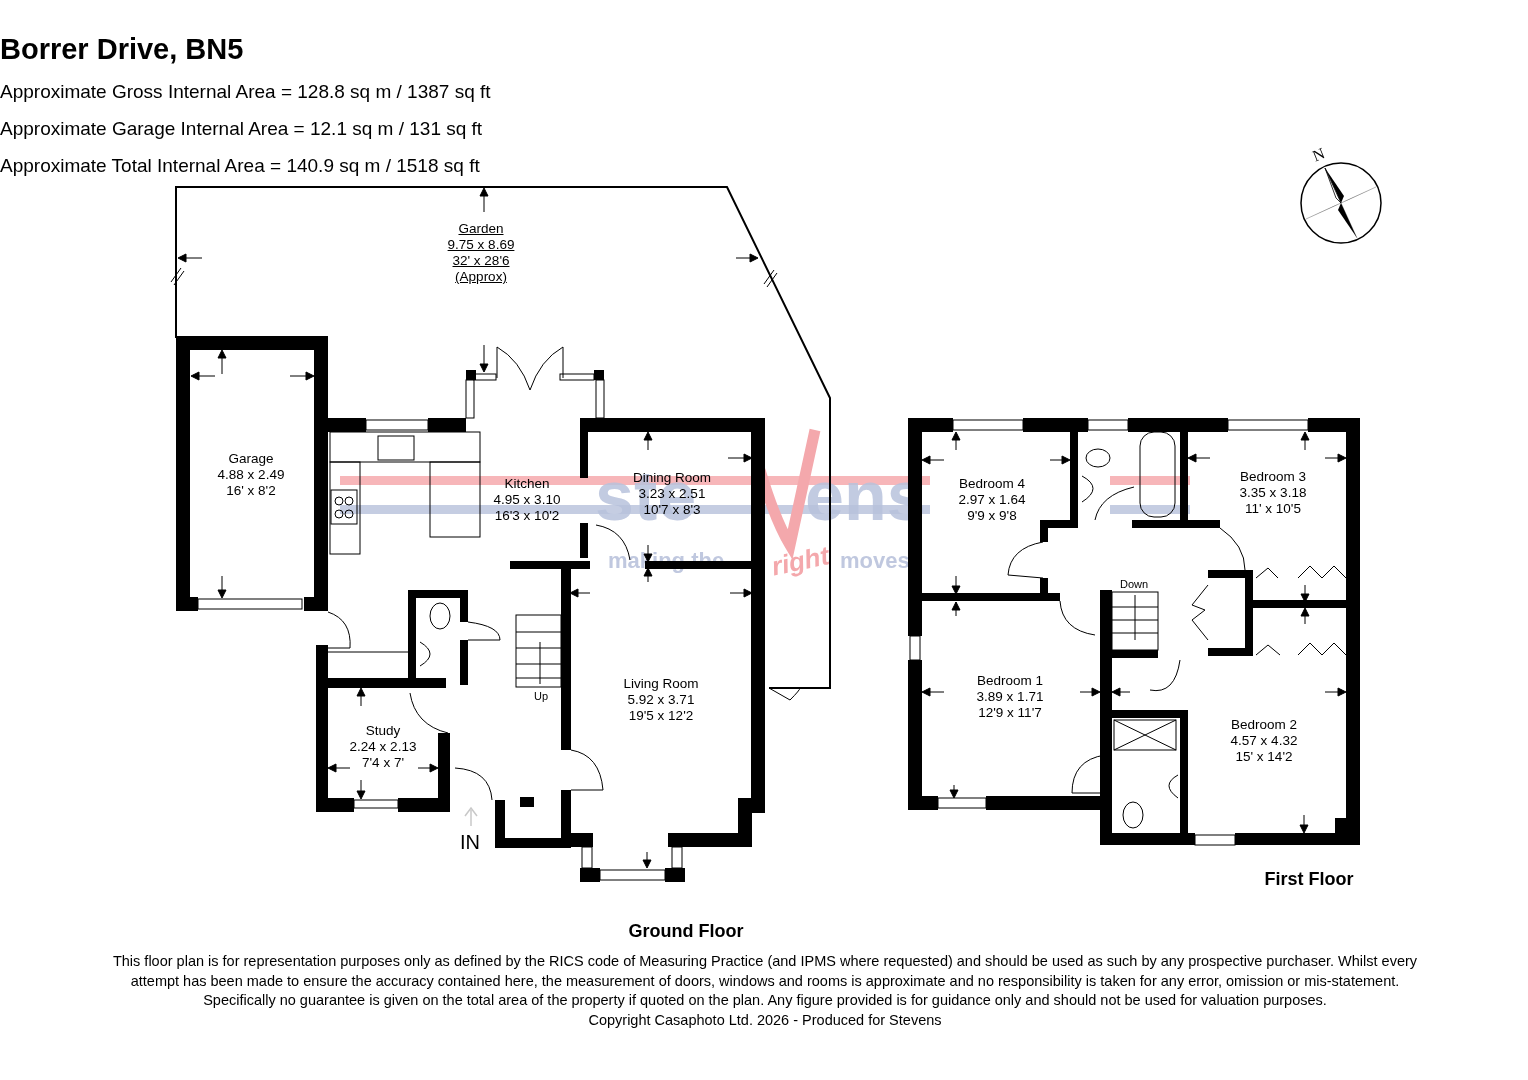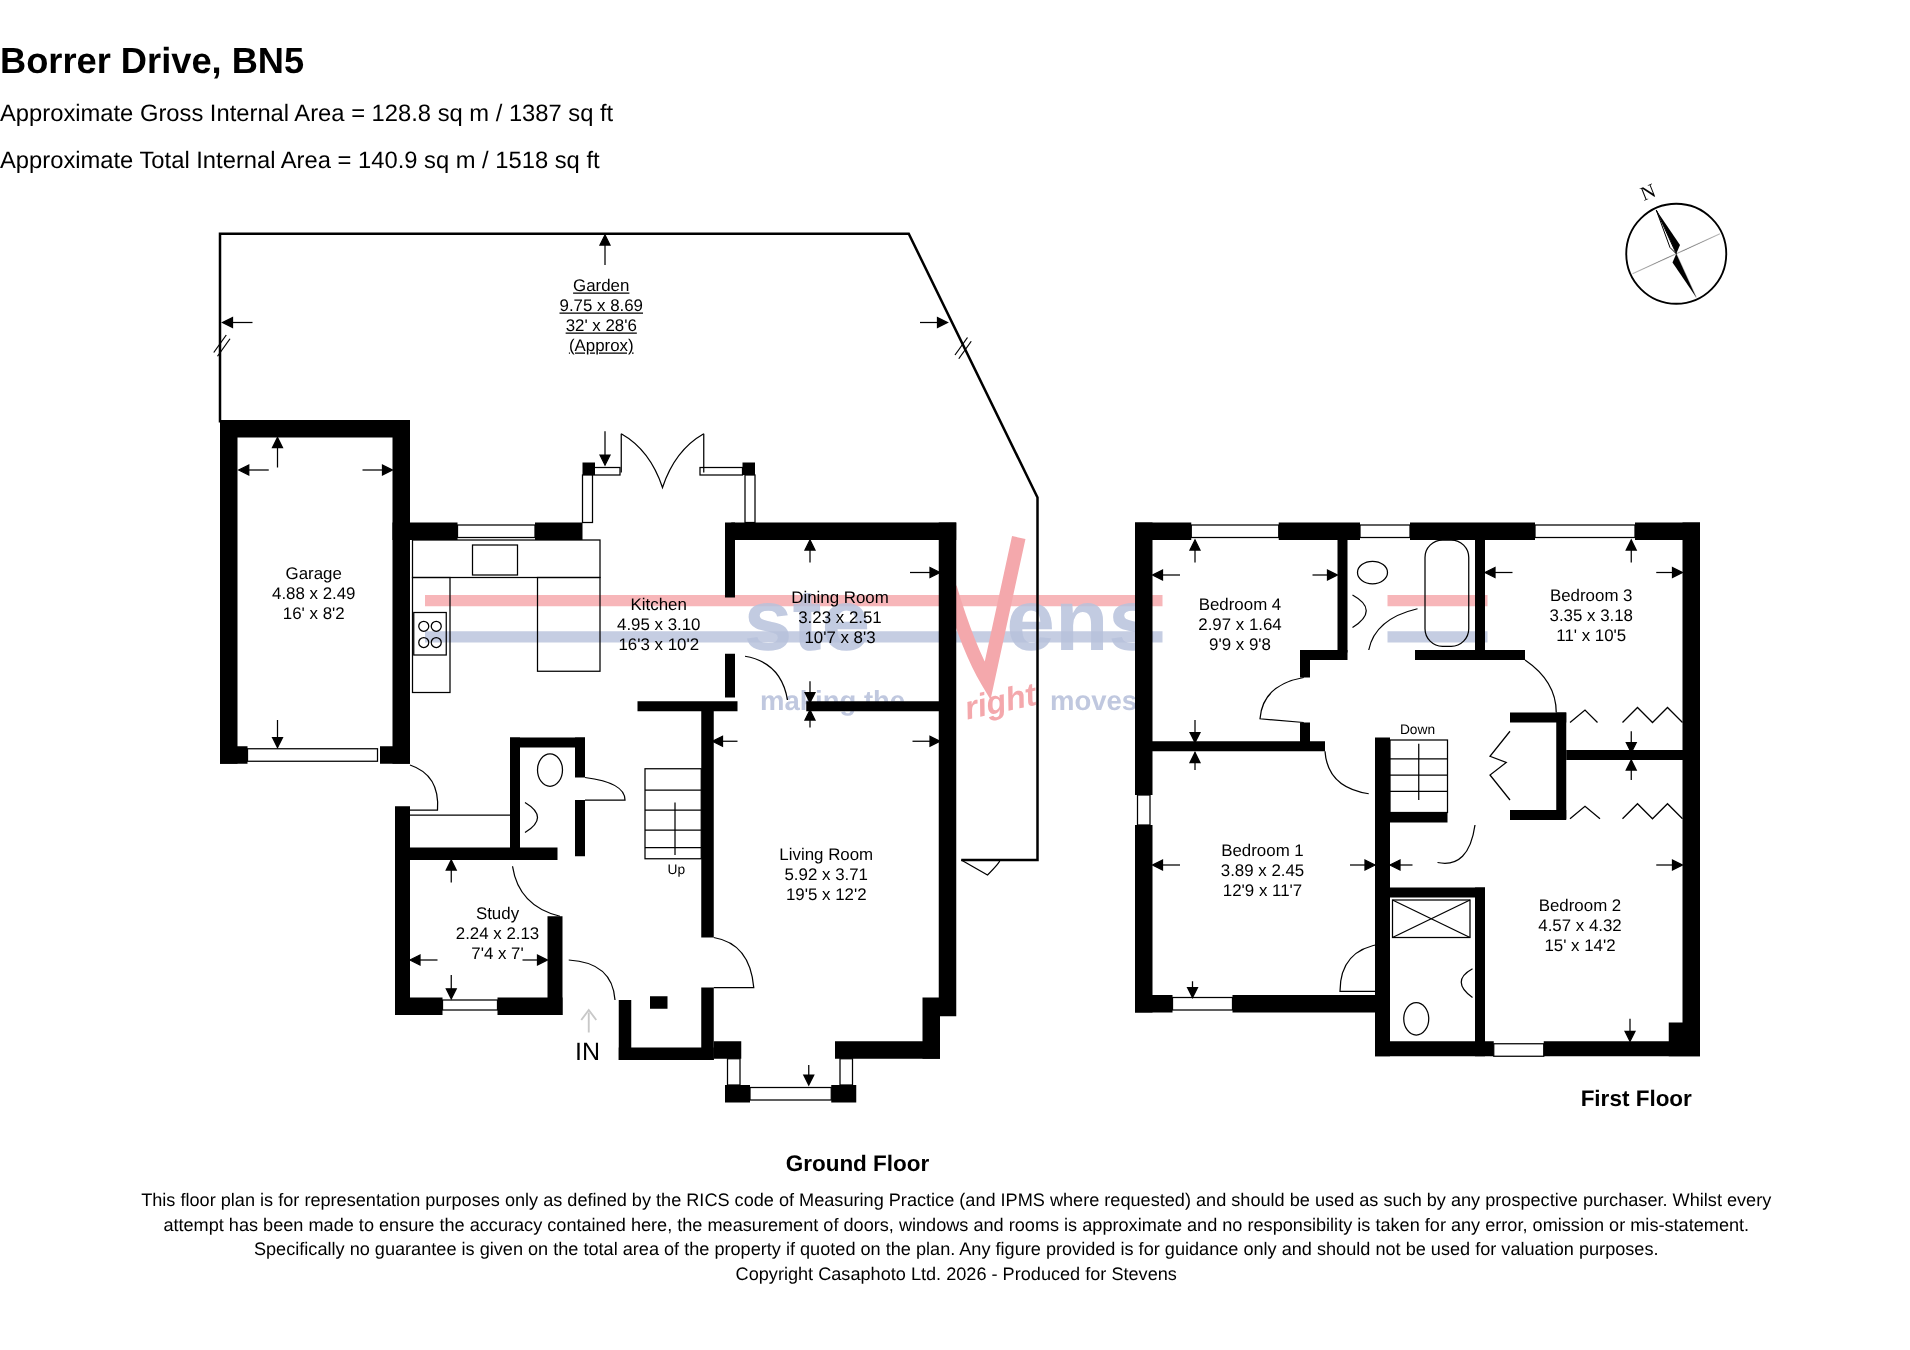--- a/index.html
+++ b/index.html
@@ -14,20 +14,21 @@
   .small-label { position:absolute; font-size:11px; transform:translateX(-50%); }
   .compass-n { position:absolute; font-family:"Liberation Serif", serif; font-size:16px; transform:rotate(-22deg); }
   .disclaimer { position:absolute; left:95px; top:952px; width:1340px; text-align:center; font-size:14.5px; line-height:19.5px; }
 </style>
 </head>
 <body>
 
 <div class="header">
   <div class="title">Borrer Drive, BN5</div>
   <div class="area-line">Approximate Gross Internal Area = 128.8 sq m / 1387 sq ft</div>
+  <div class="area-line">Approximate Garage Internal Area = 12.1 sq m / 131 sq ft</div>
   <div class="area-line">Approximate Total Internal Area = 140.9 sq m / 1518 sq ft</div>
 </div>
 
 <svg class="plan" width="1528" height="1080" viewBox="0 0 1528 1080">
 
   <g opacity="1">
     <rect x="340" y="476" width="590" height="9" fill="#f7b6b9"></rect>
     <rect x="340" y="505" width="590" height="9" fill="#c5cde2"></rect>
     <rect x="1110" y="476" width="80" height="9" fill="#f7b6b9"></rect>
     <rect x="1110" y="505" width="80" height="9" fill="#c5cde2"></rect>
@@ -325,21 +326,21 @@
   <div>3.23 x 2.51</div>
   <div>10'7 x 8'3</div>
 </div>
 
 <div class="room-label" style="left:661px; top:676px;">
   <div>Living Room</div>
   <div>5.92 x 3.71</div>
   <div>19'5 x 12'2</div>
 </div>
 
-<div class="room-label" style="left:383px; top:723px;margin-left:15px;">
+<div class="room-label" style="left:383px; top:723px;">
   <div>Study</div>
   <div>2.24 x 2.13</div>
   <div>7'4 x 7'</div>
 </div>
 
 <div class="small-label" style="left:541px; top:690px;">Up</div>
 <div class="in-label" style="left:460px; top:831px;">IN</div>
 <div class="floor-label" style="left:686px; top:903px;margin-top:18px;">Ground Floor</div>
 
 <div class="room-label" style="left:992px; top:476px;">
@@ -349,21 +350,21 @@
 </div>
 
 <div class="room-label" style="left:1273px; top:469px;">
   <div>Bedroom 3</div>
   <div>3.35 x 3.18</div>
   <div>11' x 10'5</div>
 </div>
 
 <div class="room-label" style="left:1010px; top:673px;">
   <div>Bedroom 1</div>
-  <div>3.89 x 2.45</div>
+  <div>3.89 x 1.71</div>
   <div>12'9 x 11'7</div>
 </div>
 
 <div class="room-label" style="left:1264px; top:717px;">
   <div>Bedroom 2</div>
   <div>4.57 x 4.32</div>
   <div>15' x 14'2</div>
 </div>
 
 <div class="small-label" style="left:1134px; top:578px;">Down</div>

